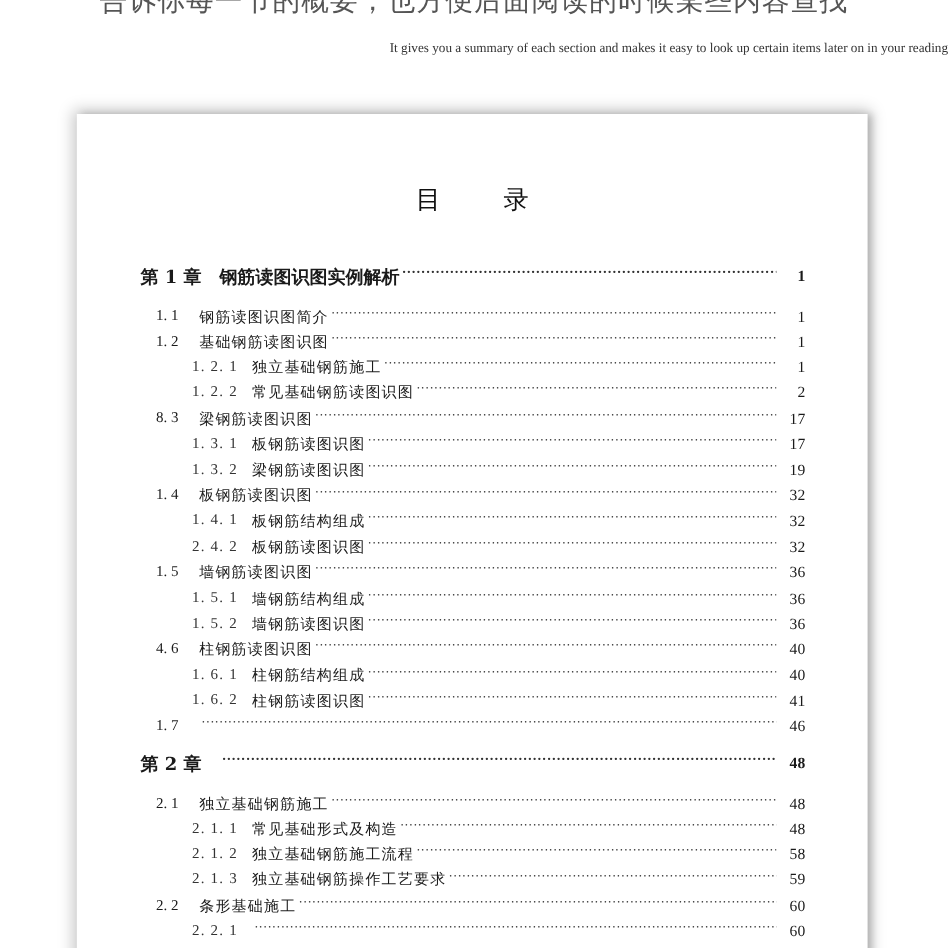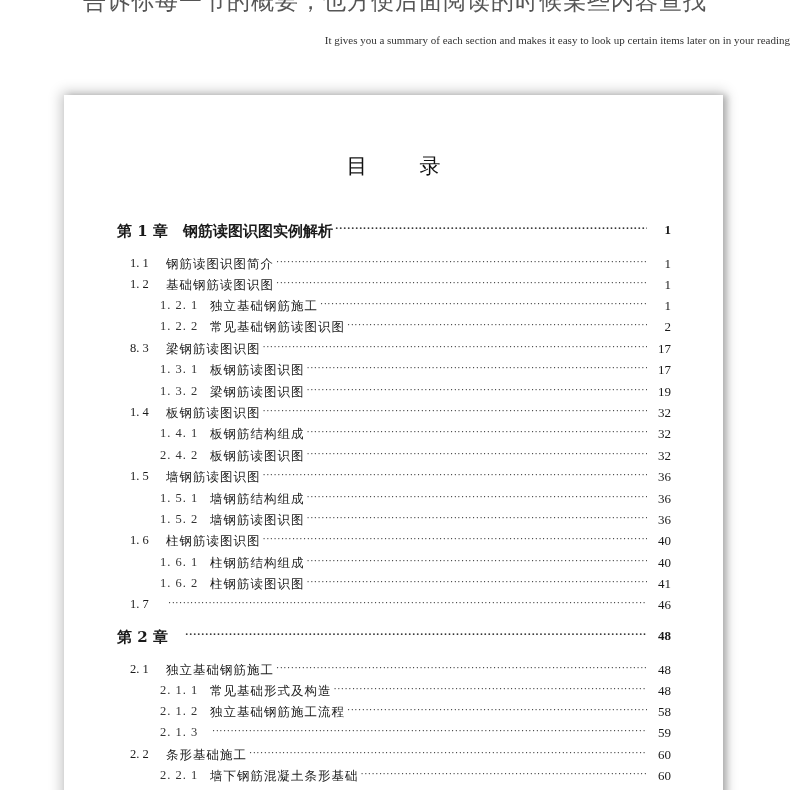--- a/index.html
+++ b/index.html
@@ -198,21 +198,21 @@
       <span class="dots"></span>
       <span class="page-num">36</span>
     </div>
     <div class="entry subsection" style="top:417px">
       <span class="num">1. 5. 2</span>
       <span class="label">墙钢筋读图识图</span>
       <span class="dots"></span>
       <span class="page-num">36</span>
     </div>
     <div class="entry section" style="top:438px">
-      <span class="num">1. 6</span>
+      <span class="num">4. 6</span>
       <span class="label">柱钢筋读图识图</span>
       <span class="dots"></span>
       <span class="page-num">40</span>
     </div>
     <div class="entry subsection" style="top:460px">
       <span class="num">1. 6. 1</span>
       <span class="label">柱钢筋结构组成</span>
       <span class="dots"></span>
       <span class="page-num">40</span>
     </div>
@@ -246,29 +246,29 @@
       <span class="page-num">48</span>
     </div>
     <div class="entry subsection" style="top:609px">
       <span class="num">2. 1. 2</span>
       <span class="label">独立基础钢筋施工流程</span>
       <span class="dots"></span>
       <span class="page-num">58</span>
     </div>
     <div class="entry subsection" style="top:630px">
       <span class="num">2. 1. 3</span>
+      <span class="label">独立基础钢筋操作工艺要求</span>
       <span class="dots"></span>
       <span class="page-num">59</span>
     </div>
     <div class="entry section" style="top:652px">
       <span class="num">2. 2</span>
       <span class="label">条形基础施工</span>
       <span class="dots"></span>
       <span class="page-num">60</span>
     </div>
     <div class="entry subsection" style="top:673px">
       <span class="num">2. 2. 1</span>
-      <span class="label">墙下钢筋混凝土条形基础</span>
       <span class="dots"></span>
       <span class="page-num">60</span>
     </div>
   </div>
 </div>
 
 </body></html>

